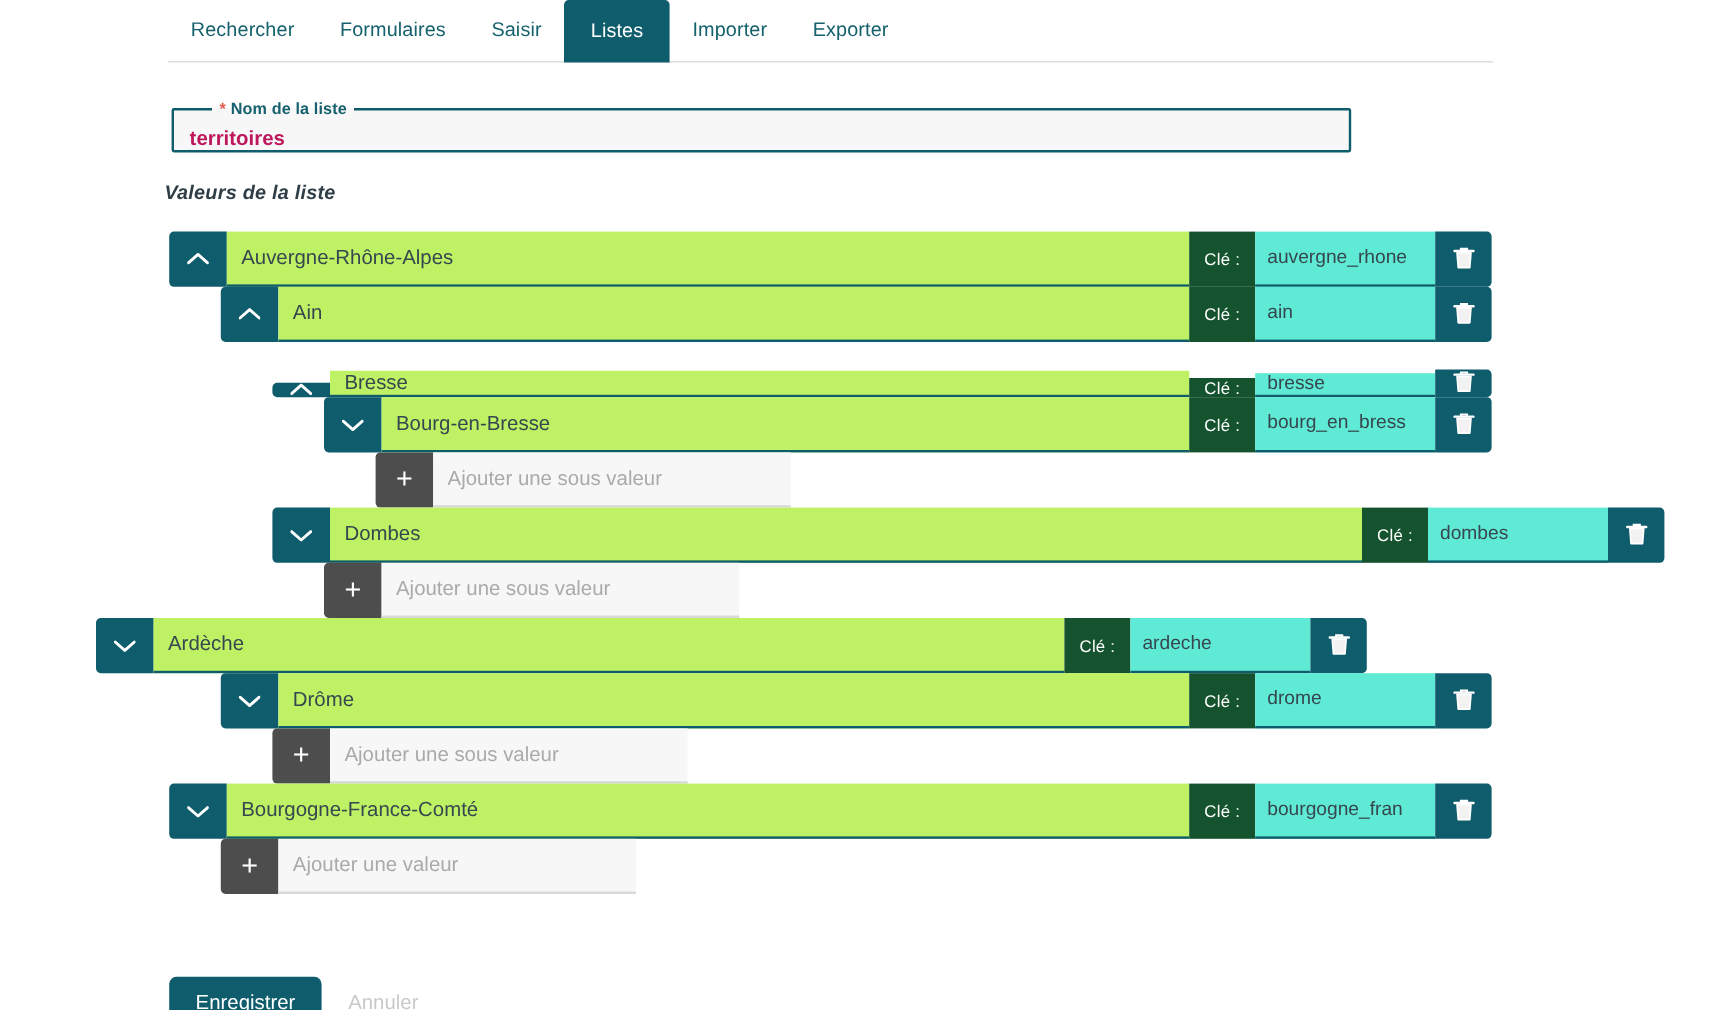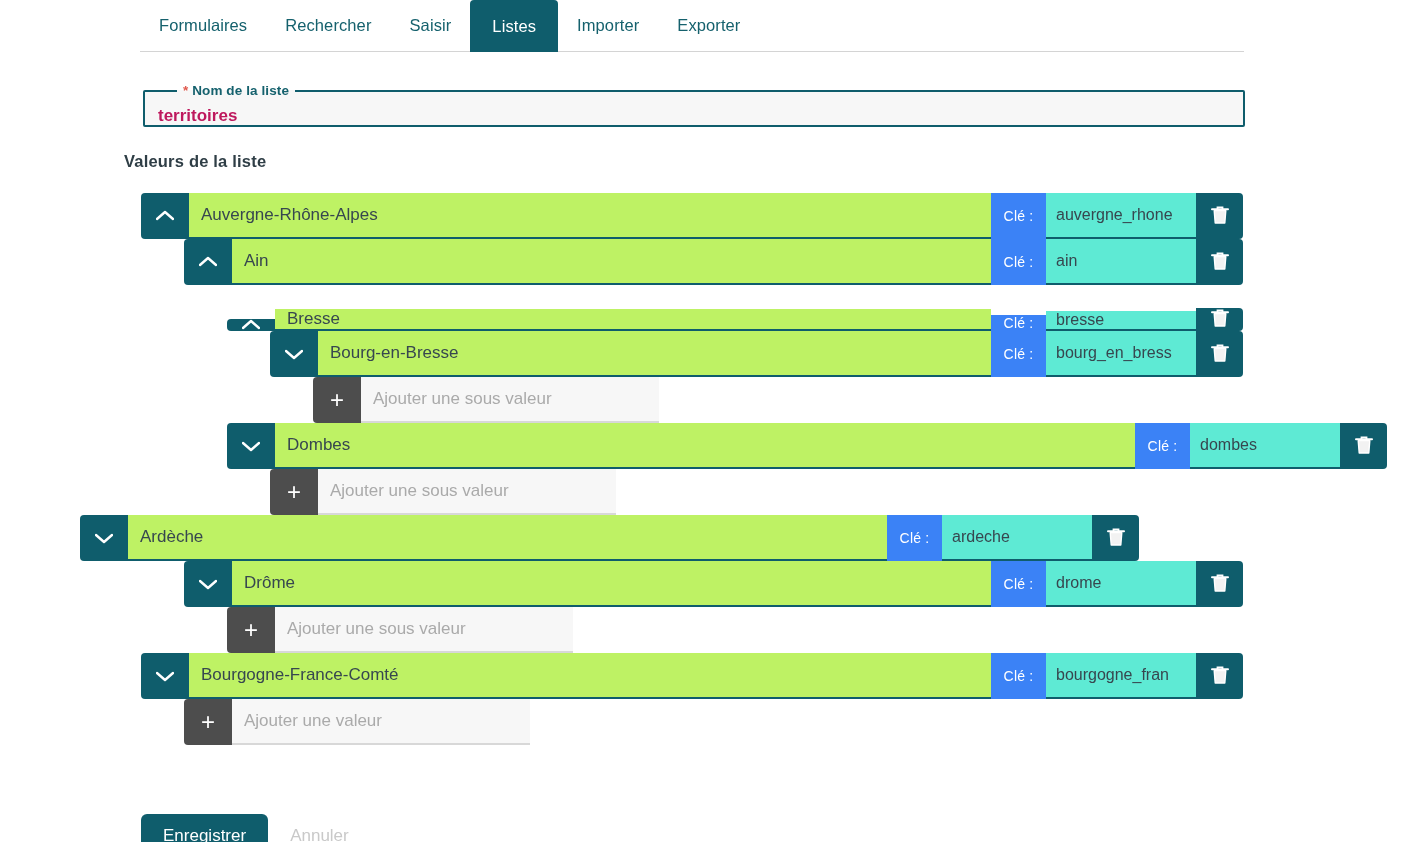--- a/index.html
+++ b/index.html
@@ -46,21 +46,21 @@
     border-radius: 4px 4px 0 0;
     margin-bottom: -1px;
     padding: 0 22px;
   }
 
   
   .namefield {
     position: absolute;
     left: 141px;
     top: 83px;
-    width: 1102px;
+    width: 983px;
     height: 44px;
     border: 2px solid #0f5d6c;
     border-radius: 2px;
     background: #f7f7f7;
     box-sizing: border-box;
   }
   .namefield legend {
     margin-left: 20px;
     padding: 0 6px;
     font-size: 13.5px;
@@ -80,26 +80,27 @@
     outline: none;
     width: 95%;
     font-family: "Liberation Sans", sans-serif;
     padding: 0;
     font-weight: bold;
   }
 
   
   .section-title {
     position: absolute;
-    left: 124px;
+    left: 137px;
     top: 152px;
     font-size: 16.5px;
     font-weight: bold;
     color: #2f3e46;
     letter-spacing: .2px;
+    font-style: italic;
   }
 
   
   .tree {
     position: absolute;
     left: 0;
     top: 193px;
     width: 1428px;
   }
   .row {
@@ -159,21 +160,21 @@
   .val-input::placeholder { color: #aaaaaa; }
 
   .addrow .val-input {
     border-bottom: 2px solid #d8d8d8;
     background: #f7f7f7;
   }
 
   .key-label {
     width: 55px;
     min-width: 55px;
-    background: #3b82f6;
+    background: #14532d;
     color: #ffffff;
     display: flex;
     align-items: center;
     justify-content: center;
     font-size: 14px;
     letter-spacing: .2px;
   }
   .key-input {
     width: 150px;
     min-width: 150px;
@@ -226,22 +227,22 @@
     font-size: 17px;
     padding: 12px 10px;
     cursor: pointer;
     font-family: "Liberation Sans", sans-serif;
   }
 </style>
 </head>
 <body>
 
 <div class="tabbar">
+    <div class="tab">Rechercher</div>
     <div class="tab">Formulaires</div>
-    <div class="tab">Rechercher</div>
     <div class="tab">Saisir</div>
     <div class="tab active">Listes</div>
     <div class="tab">Importer</div>
     <div class="tab">Exporter</div>
   </div>
 
 <fieldset class="namefield">
   <legend>
     <span class="req">*</span>
     <span>Nom de la liste</span>

